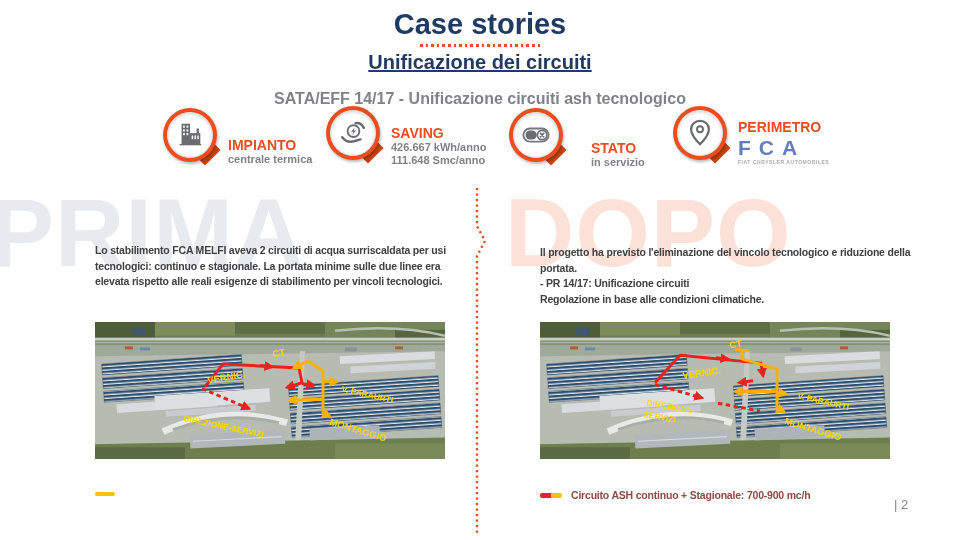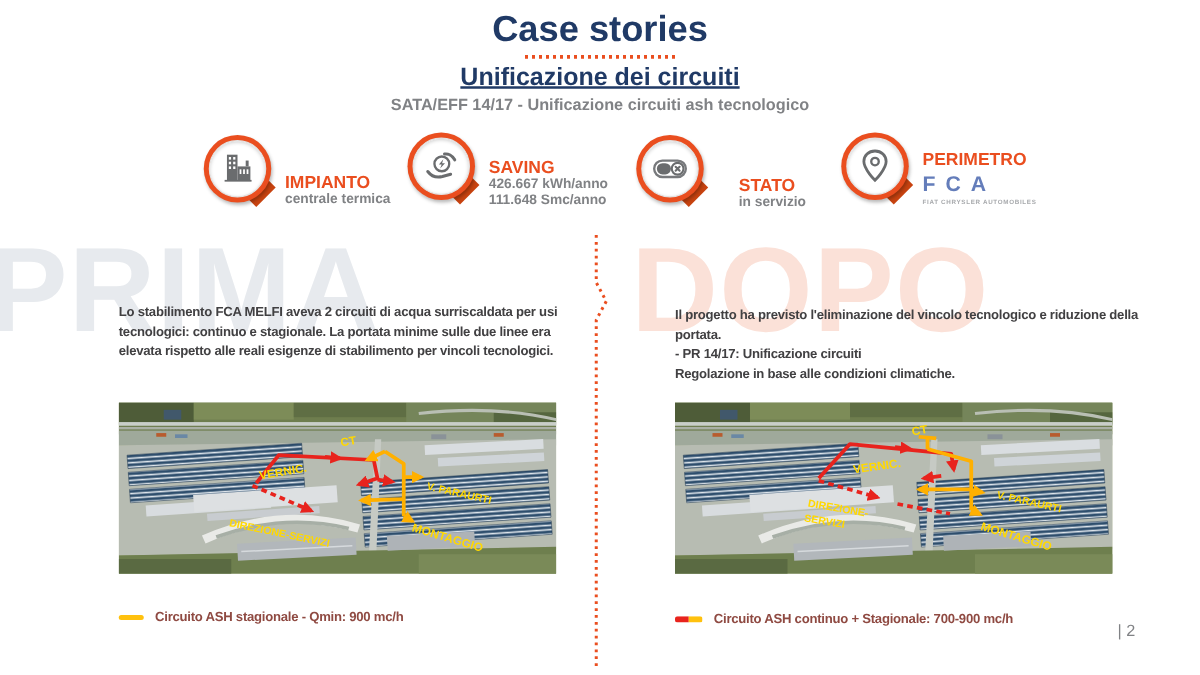--- a/index.html
+++ b/index.html
@@ -5,36 +5,36 @@
   html,body{margin:0;padding:0;background:#fff;}
   #slide{position:relative;width:960px;height:540px;background:#ffffff;overflow:hidden;
          font-family:"Liberation Sans","DejaVu Sans",sans-serif;}
 
   
   .header{position:absolute;top:8px;left:0;width:960px;text-align:center;}
   .title{font-size:29px;font-weight:bold;color:#203a66;letter-spacing:0;}
   .dotline{width:120px;height:3px;margin:3px auto 4px auto;
            background:repeating-linear-gradient(90deg,#ea4e1f 0 2.6px,transparent 2.6px 5.6px);}
   .subtitle{font-size:20px;font-weight:bold;color:#203a66;text-decoration:underline;}
-  .kicker{font-size:13px;font-weight:bold;color:#808285;margin-top:2px;}
+  .kicker{font-size:16px;font-weight:bold;color:#808285;margin-top:16px;}
 
   
   .kpi{position:absolute;display:flex;}
   .badge{position:relative;width:54px;height:54px;flex:0 0 54px;}
   .badge .tail{position:absolute;width:22px;height:22px;background:#c84310;right:1px;bottom:1px;
                transform:rotate(45deg);}
   .badge .ring{position:absolute;inset:0;border-radius:50%;background:#ea4e1f;
                box-shadow:1px 2px 3px rgba(0,0,0,.28);}
   .badge .inner{position:absolute;inset:4px;border-radius:50%;background:#fff;
                 border:1px solid #e2e2e2;box-shadow:inset 0 1px 3px rgba(0,0,0,.18);
                 display:flex;align-items:center;justify-content:center;}
   .kpi-text{margin-left:11px;}
   .kpi-label{color:#ea4e1f;font-weight:bold;font-size:14px;line-height:15px;}
   .kpi-sub{color:#808285;font-weight:bold;font-size:11px;line-height:13px;}
-  .fca-logo{color:#647dba;font-weight:bold;font-size:17px;letter-spacing:8px;line-height:22px;margin-top:2px;}
+  .fca-logo{color:#647dba;font-weight:bold;font-size:21px;letter-spacing:8px;line-height:22px;margin-top:2px;}
   .fca-sub{color:#a7a9ac;font-size:5px;letter-spacing:.55px;font-weight:bold;}
 
   
   .wm{position:absolute;font-size:96px;font-weight:bold;letter-spacing:1px;z-index:0;}
   .wm-prima{left:-10px;top:178px;color:#e7eaee;}
   .wm-dopo{left:505px;top:178px;color:#fbe1d8;}
 
   
   .para{position:absolute;z-index:2;font-size:10.5px;font-weight:bold;color:#414042;
         line-height:15.5px;letter-spacing:-0.2px;white-space:pre-line;}
@@ -289,21 +289,20 @@
       <text class="small" x="257" y="78" transform="rotate(13 257 78)">V. PARAURTI</text>
       <text class="small" x="106" y="85" transform="rotate(10 106 85)">DIREZIONE-</text>
       <text class="small" x="103" y="97" transform="rotate(10 103 97)">SERVIZI</text>
       <text x="244" y="104" transform="rotate(17 244 104)">MONTAGGIO</text>
     </g>
   </svg>
 
   <div class="legend legend-before">
     <div class="leg-row">
       <span class="leg-bar yellow"></span>
-      <span class="leg-label">Circuito ASH stagionale - Qmin: 900 mc/h</span>
     </div>
   </div>
 
   <div class="legend legend-after">
     <div class="leg-row">
       <span class="leg-bar-split">
           <span class="h1"></span>
           <span class="h2"></span>
         </span>
       <span class="leg-label">Circuito ASH continuo + Stagionale: 700-900 mc/h</span>

